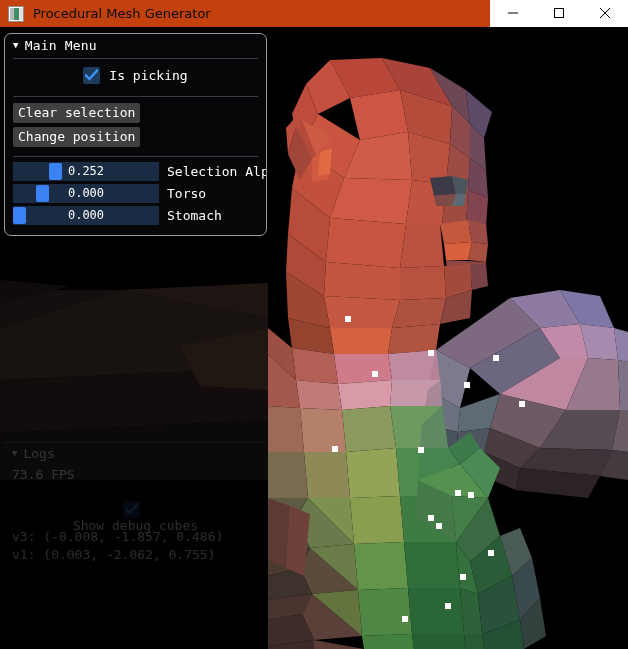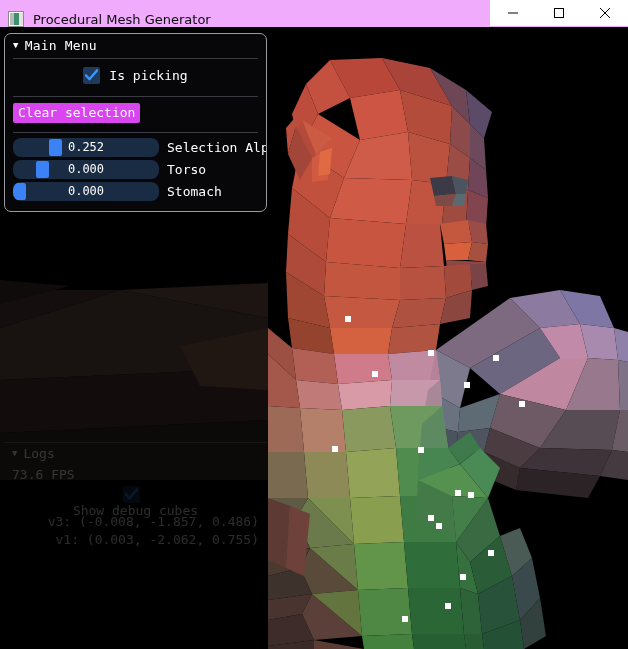--- a/index.html
+++ b/index.html
@@ -19,24 +19,24 @@
     background: #000;
     overflow: hidden;
   }
 
   
   .titlebar {
     position: absolute;
     left: 0; top: 0;
     width: 628px;
     height: 28px;
-    background: #f0abfc;
+    background: #c2410c;
     border-bottom: 1px solid #000000;
     display: flex;
-    align-items: flex-end;
+    align-items: center;
   }
 
   .title-icon {
     width: 16px; height: 16px;
     margin-left: 8px;
     border: 1px solid #8a8a8a;
     background: #ffffff;
     position: relative;
     flex: none;
   }
@@ -137,21 +137,21 @@
   .cb svg { position: absolute; left: 2px; top: 2px; }
 
   .row-label {
     font-size: 13px;
     color: #ffffff;
     white-space: nowrap;
   }
 
   .btn {
     display: inline-block;
-    background: #d946ef;
+    background: #404040;
     color: #ffffff;
     font-size: 13px;
     font-family: "DejaVu Sans Mono", monospace;
     padding: 2px 5px 3px 5px;
     border: none;
     border-radius: 2px;
     margin-bottom: 3px;
     text-align: left;
     cursor: pointer;
     white-space: nowrap;
@@ -160,21 +160,21 @@
   .slider-row {
     display: flex;
     align-items: center;
     margin-bottom: 3px;
   }
   .slider {
     position: relative;
     width: 146px;
     height: 19px;
     background: #1a2c44;
-    border-radius: 8px;
+    border-radius: 0;
     flex: none;
     overflow: hidden;
     cursor: pointer;
   }
   .slider .grab {
     position: absolute;
     top: 1px;
     width: 13px;
     height: 17px;
     background: #3b82f6;
@@ -211,29 +211,28 @@
     display: flex;
     align-items: center;
     height: 21px;
     padding: 0 8px;
     font-size: 13px;
     border-top: 1px solid #5a5a62;
   }
   .logs .logs-body { padding: 4px 8px 0 8px; }
   .logs .fps {
     font-size: 13px;
-    margin-bottom: 9px;
+    margin-bottom: 24px;
   }
   .logs .row { height: 22px; flex-direction: column; }
   .logs .cb { background: #1e3a5c; }
   .logs .vline {
     font-size: 13px;
     line-height: 18px;
     white-space: pre;
-    text-align: right;
   }
 </style>
 </head>
 <body>
 
 <div id="app">
 
   <div class="titlebar">
     <div class="title-icon">
       <i class="b1"></i>
@@ -467,20 +466,21 @@
         </span>
         <span class="row-label">Is picking</span>
       </div>
 
     </div>
 
     <div class="sep"></div>
 
     <div class="panel-body" style="padding-top:5px;padding-bottom:4px;">
       <div><button class="btn">Clear selection</button></div>
+      <div><button class="btn">Change position</button></div>
     </div>
 
     <div class="sep"></div>
 
     <div class="panel-body" style="padding-top:5px;">
       <div class="slider-row">
         <div class="slider">
           <div class="grab" style="left:36px;"></div>
           <div class="val">0.252</div>
         </div>

